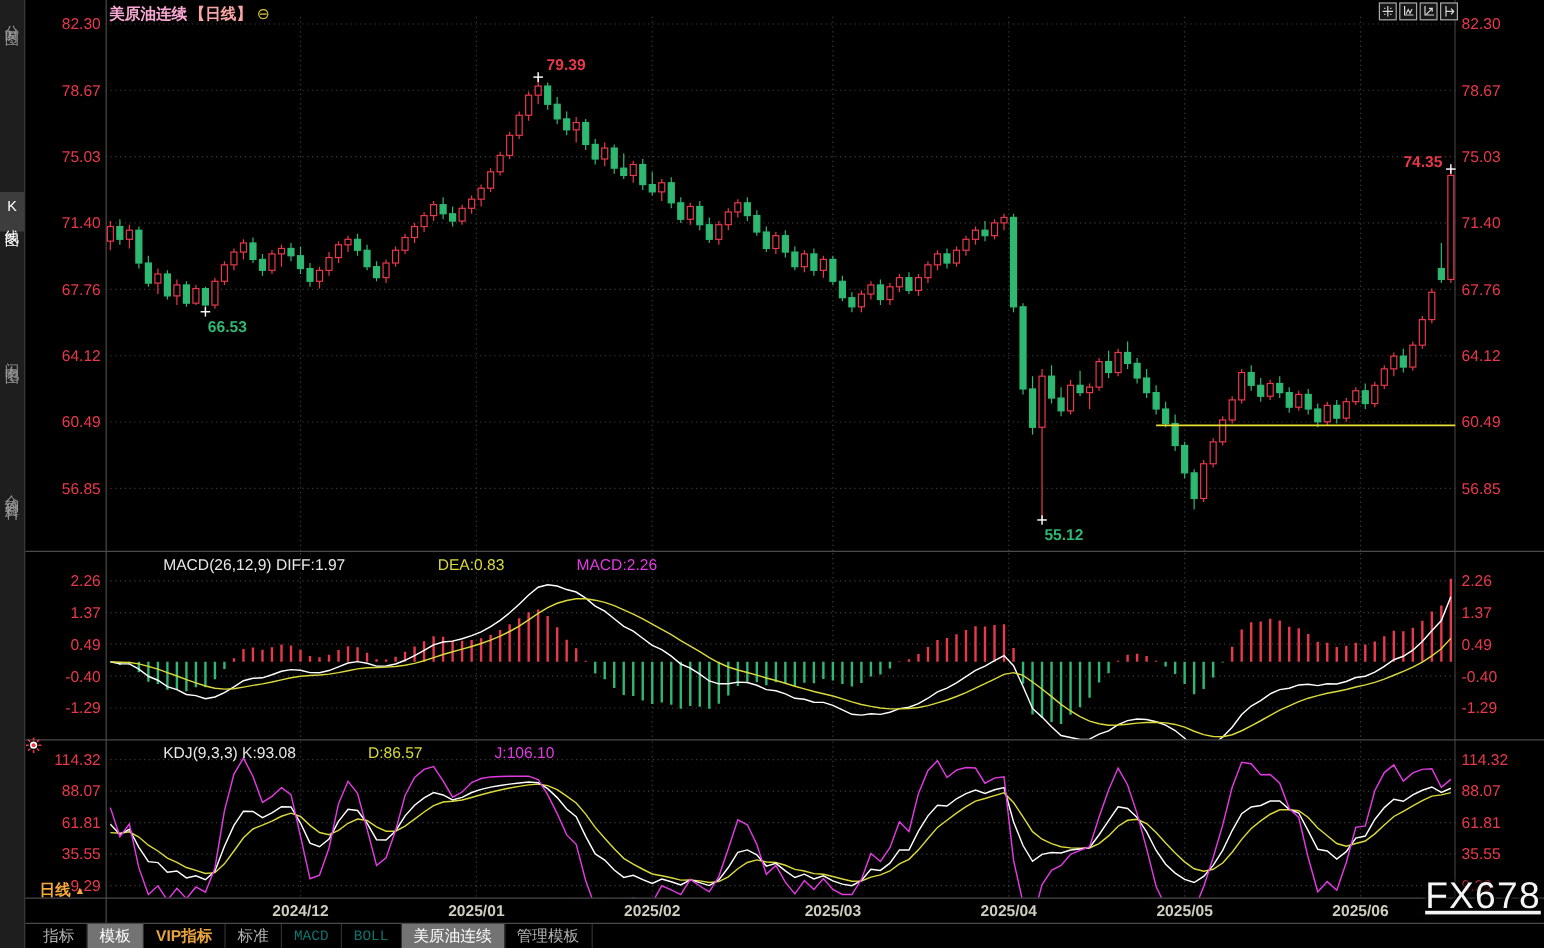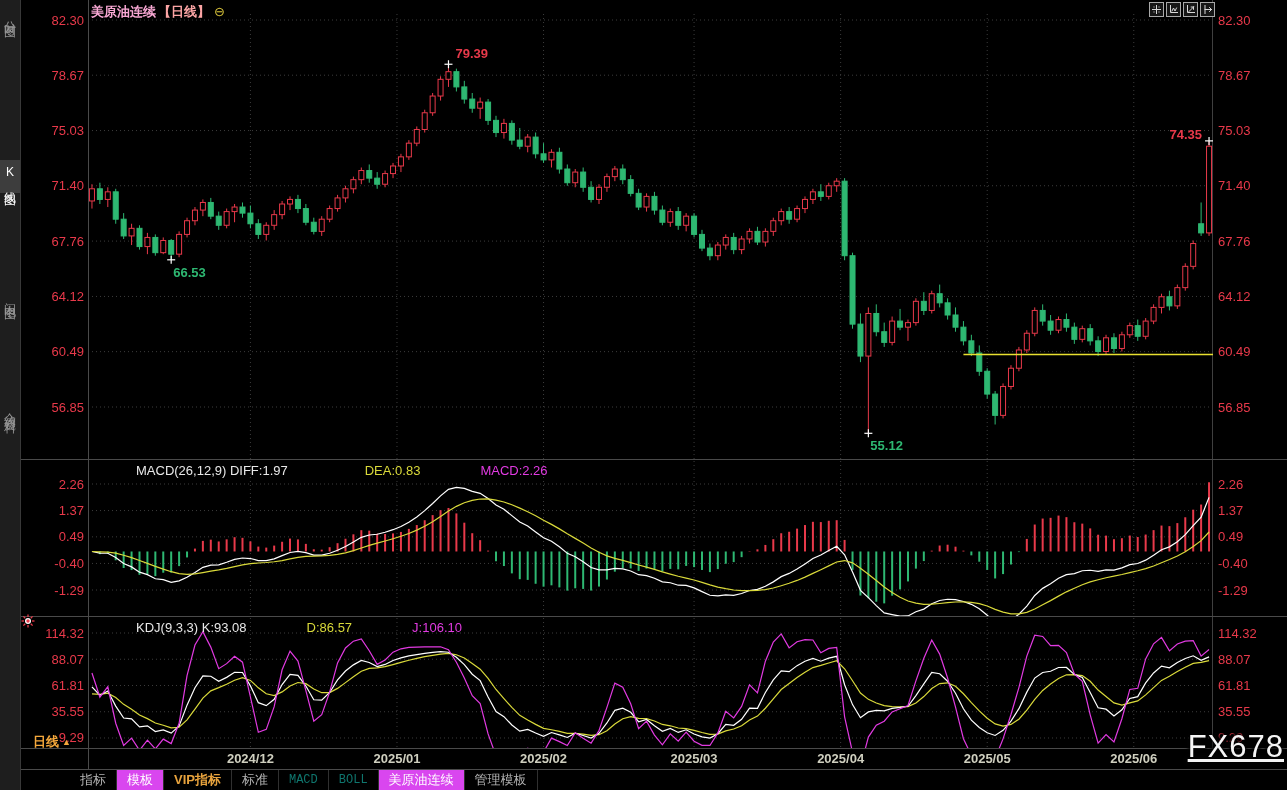--- a/index.html
+++ b/index.html
@@ -25,23 +25,23 @@
   .ind-header{position:absolute;left:92px;z-index:6;font-size:13px;white-space:nowrap;}
   .ind-header span{margin-right:16px;margin-left:44px;}
   #macd-header{top:463px;}
   #kdj-header{top:620px;}
   
   #kdj-mark{position:absolute;left:21px;top:614px;z-index:6;width:14px;height:14px;cursor:pointer;}
   
   #period{position:absolute;left:33px;top:733px;z-index:6;color:#f5a83c;font-size:13px;font-weight:bold;cursor:pointer;white-space:nowrap;}
   #period .arr{font-size:9px;vertical-align:1px;margin-left:3px;}
   
-  #tabbar{position:absolute;left:21px;top:770px;width:1165px;height:20px;z-index:6;display:flex;align-items:stretch;padding-left:5px;box-sizing:border-box;margin-left:44px;}
+  #tabbar{position:absolute;left:21px;top:770px;width:1165px;height:20px;z-index:6;display:flex;align-items:stretch;padding-left:5px;box-sizing:border-box;}
   .tab{display:flex;align-items:center;padding:0 10px;font-size:13px;color:#b4b4b4;border-right:1px solid #303030;cursor:pointer;white-space:nowrap;}
-  .tab.selected{background:#d946ef;color:#ffffff;}
+  .tab.selected{background:#737373;color:#ffffff;}
   .tab.vip{color:#e8a33d;font-weight:bold;}
   .tab.mono{font-family:"Liberation Mono","DejaVu Sans Mono",monospace;font-size:12px;color:#0f766e;}
   
   #watermark{position:absolute;right:3px;top:729px;z-index:7;font-size:31px;color:#f5f5f5;letter-spacing:1px;
              text-shadow:2px 2px 3px #000,-2px -2px 3px #000,0 0 6px #111;text-decoration:underline;}
 </style>
 </head>
 <body>
 
 <div id="app">

